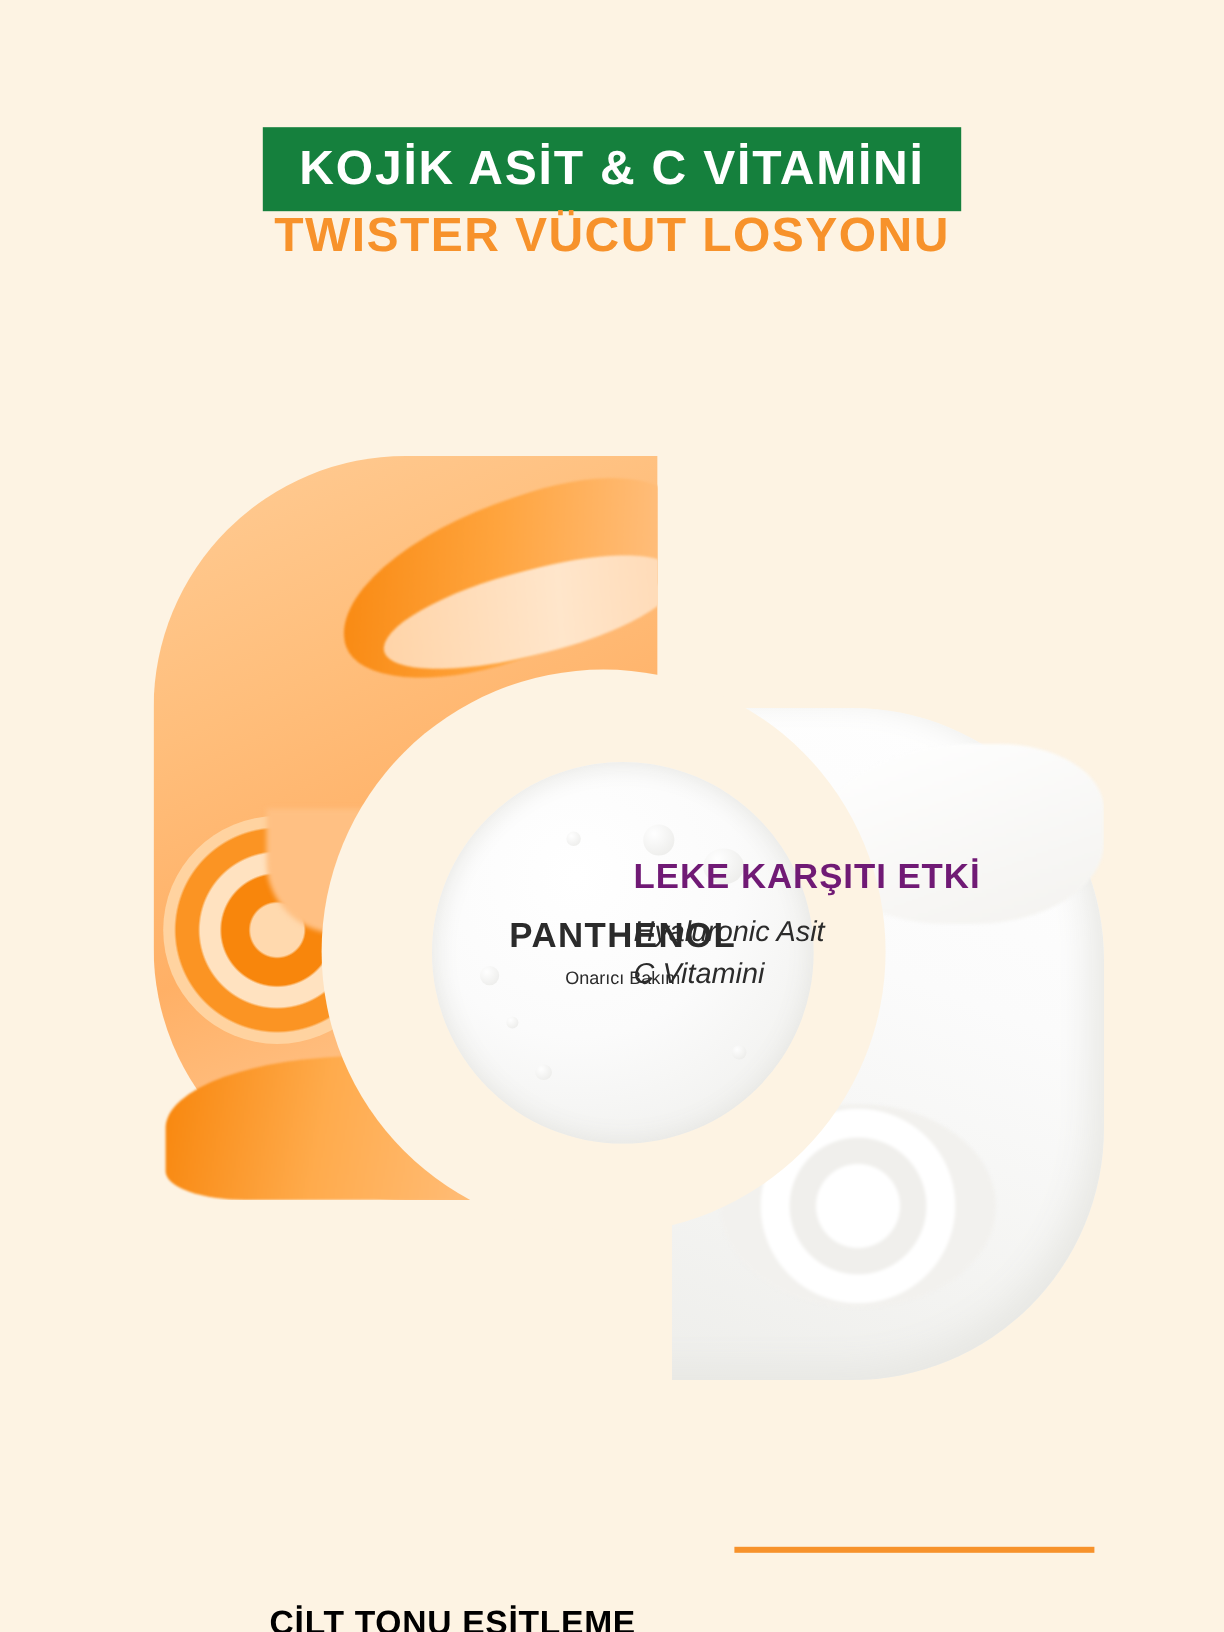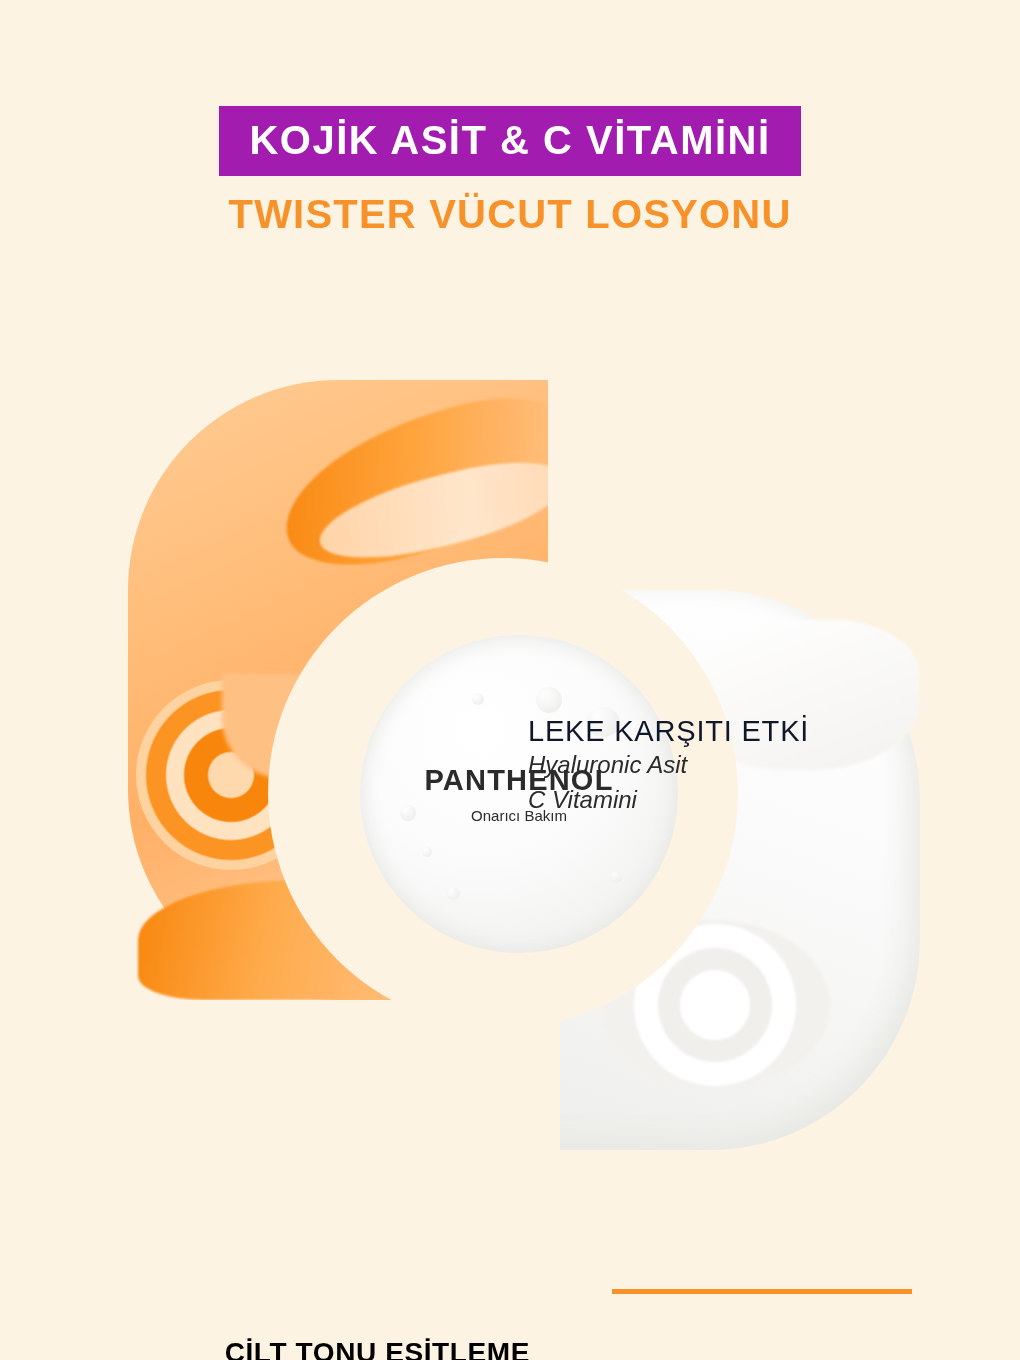--- a/index.html
+++ b/index.html
@@ -18,35 +18,34 @@
   
   .header {
     position: absolute;
     top: 0;
     left: 0;
     width: 1020px;
     text-align: center;
   }
   .title-bar {
     display: inline-block;
-    background: #a21caf;
+    background: #15803d;
     color: #ffffff;
     font-size: 40px;
     font-weight: bold;
     letter-spacing: 1.5px;
     padding: 14px 30px 16px 30px;
     margin-top: 106px;
     line-height: 1;
   }
   .subtitle {
     color: #f7922b;
     font-size: 40px;
     font-weight: bold;
     letter-spacing: 1.2px;
-    margin-top: 18px;
     line-height: 1;
   }
 
   
   .graphic {
     position: absolute;
     left: 0;
     top: 330px;
     width: 1020px;
     height: 900px;
@@ -226,23 +225,24 @@
 
   
   .block-top-right {
     position: absolute;
     left: 528px;
     top: 385px;
     width: 420px;
   }
   .block-top-right .head {
     font-size: 29px;
-    font-weight: normal;
-    color: #0f172a;
+    font-weight: bold;
+    color: #701a75;
     letter-spacing: 0.8px;
+    margin-bottom: 12px;
   }
   .ital-line {
     font-size: 24px;
     font-style: italic;
     color: #2b2b2b;
     line-height: 1.45;
   }
 
   .block-bottom-left {
     position: absolute;

